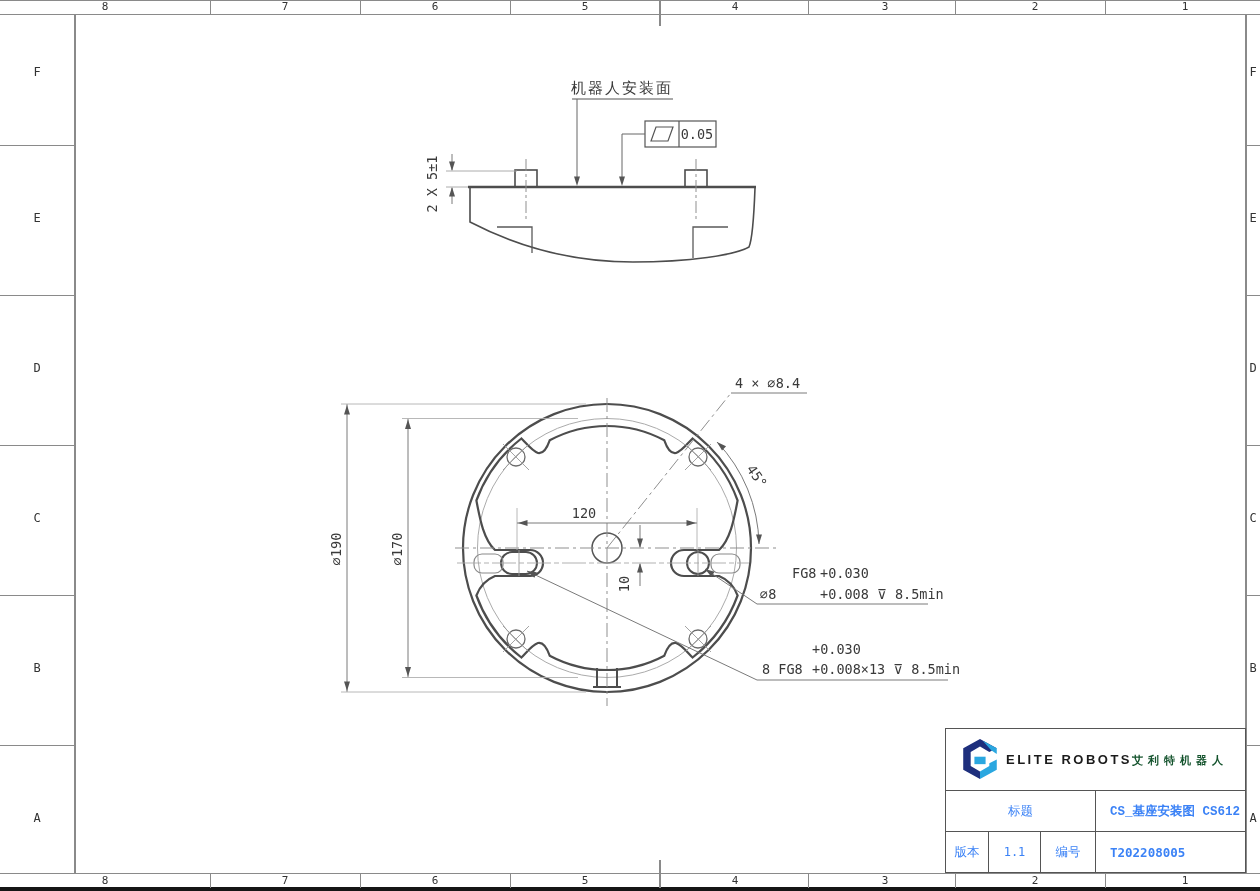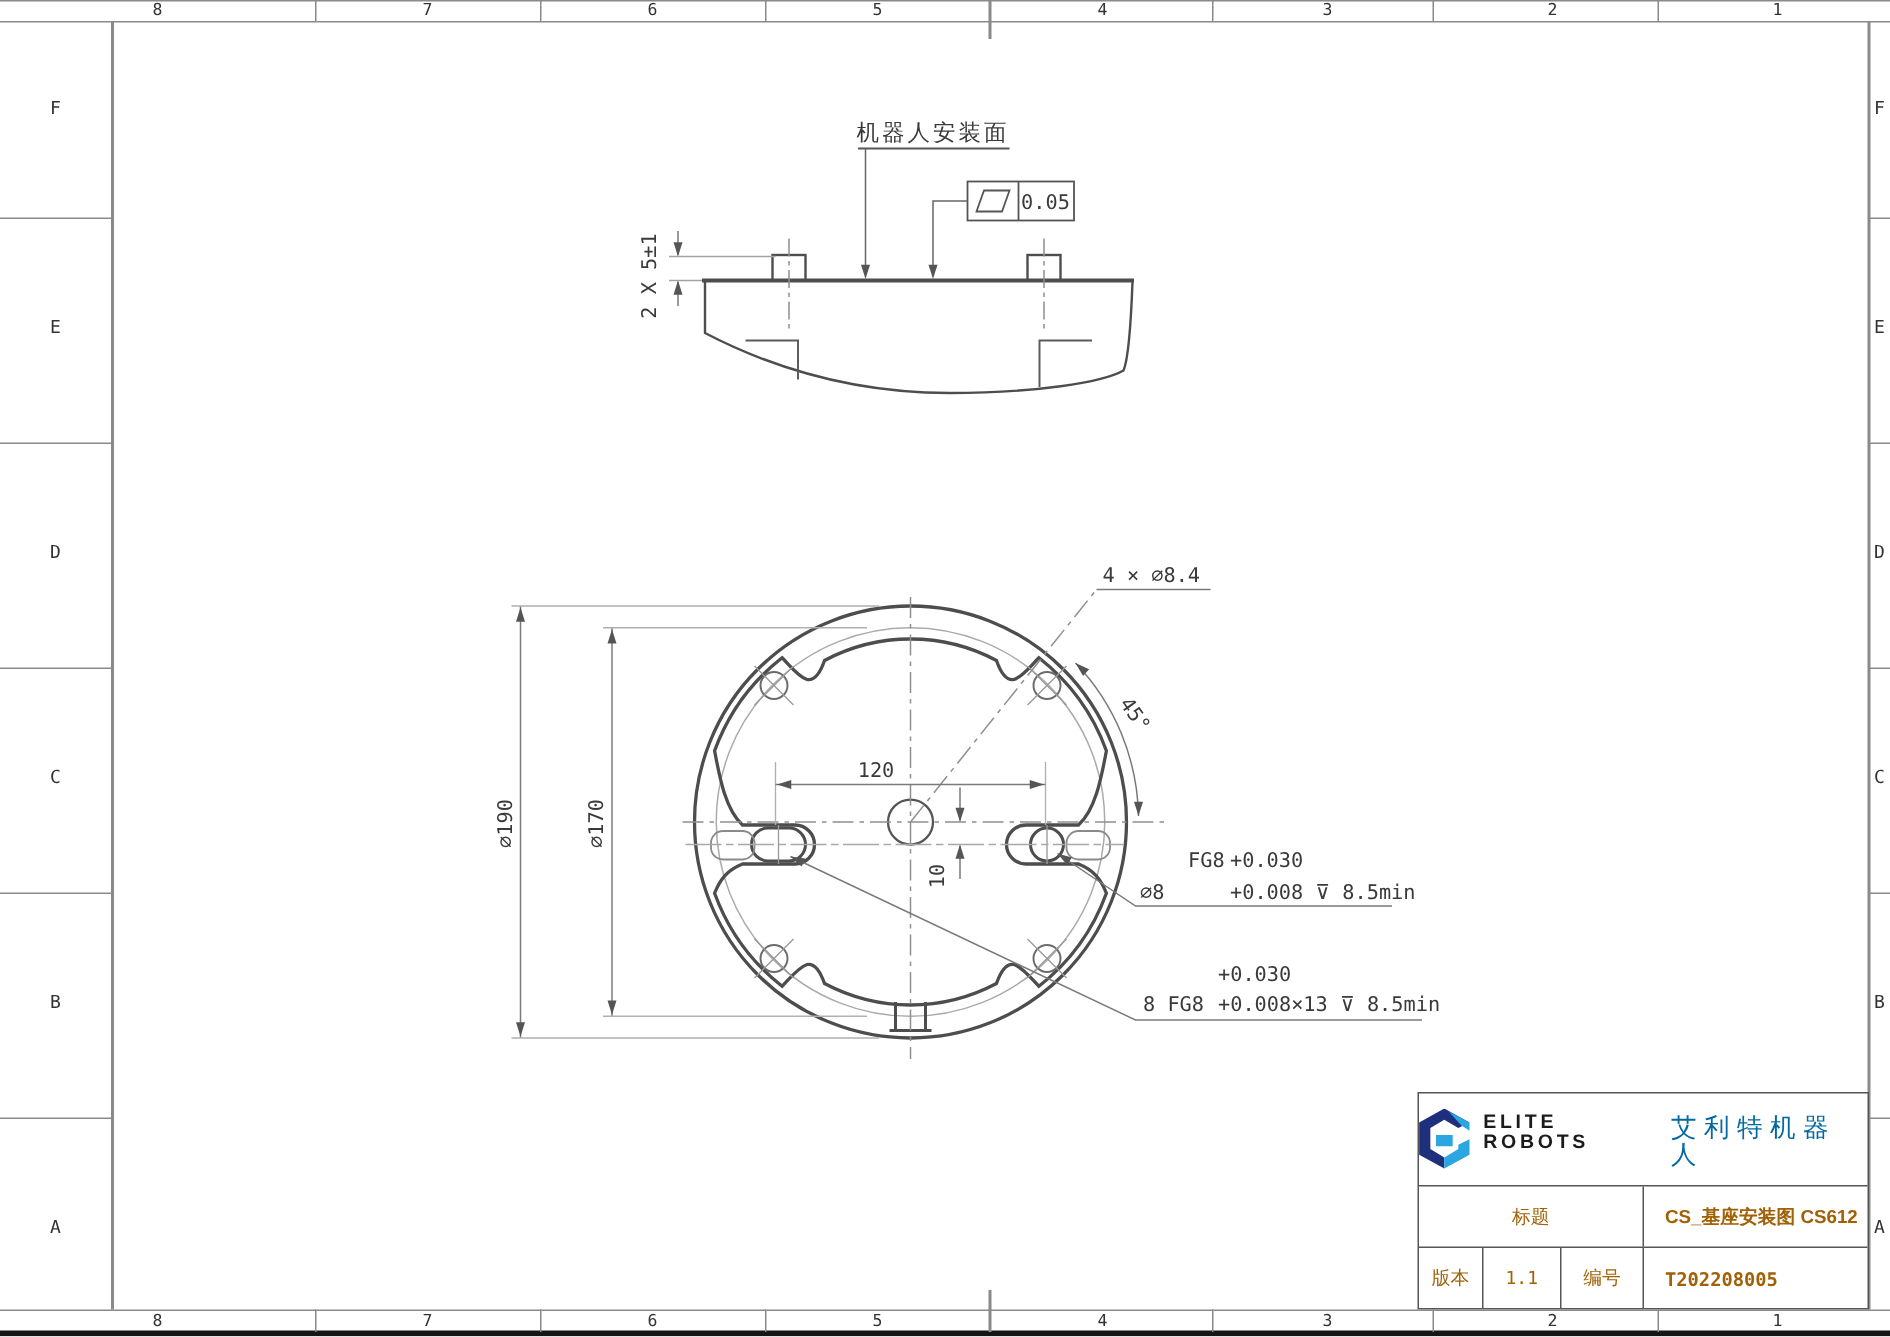--- a/index.html
+++ b/index.html
@@ -13,24 +13,24 @@
       transform:translate(-50%,-50%);line-height:12px;}
   svg text{fill:#3a3a3a;}
   .dimtxt{font-family:"DejaVu Sans Mono",monospace;font-size:13.5px;}
   .cjk{font-family:"Liberation Sans",sans-serif;}
   
   .tb{position:absolute;left:945px;top:728px;width:301px;height:145px;border:1.4px solid #555;
       box-sizing:border-box;display:flex;flex-direction:column;background:#fff;}
   .tb-logo{height:61px;border-bottom:1.2px solid #555;display:flex;align-items:center;justify-content:center;gap:9px;}
   .tb-logo-txt{display:flex;flex-direction:row;line-height:1.05;}
   .tb-brand-en{font-size:13px;font-weight:bold;letter-spacing:2.5px;color:#1b1b1b;}
-  .tb-brand-cn{font-size:17px;font-weight:normal;letter-spacing:5px;color:#0369a1;margin-top:2px;}
+  .tb-brand-cn{font-size:11px;font-weight:bold;letter-spacing:5px;color:#14532d;margin-top:2px;}
   .tb-row{display:flex;border-bottom:1.2px solid #555;flex:1;min-height:0;}
   .tb-row:last-child{border-bottom:none;}
-  .tb-cell{display:flex;align-items:center;box-sizing:border-box;font-size:12.5px;color:#a16207;text-align:right;}
+  .tb-cell{display:flex;align-items:center;box-sizing:border-box;font-size:12.5px;color:#3b82f6;text-align:right;}
   .tb-lab{justify-content:center;border-right:1.2px solid #555;}
   .tb-val{padding-left:14px;font-weight:bold;font-size:12.5px;}
   .w-label{width:150px;}
   .mono{font-family:"DejaVu Sans Mono",monospace;}
 </style>
 </head>
 <body>
 
 <div class="sheet">
 
@@ -233,21 +233,21 @@
         <path d="M12 19 H24 V27 H12 Z" fill="#2aa7e0"></path>
         <path d="M18 43 L36 33 V22 L28 26 V29 L18 35 Z" fill="#2aa7e0"></path>
       </svg>
       <div class="tb-logo-txt">
         <span class="tb-brand-en">ELITE ROBOTS</span>
         <span class="tb-brand-cn">艾利特机器人</span>
       </div>
     </div>
     <div class="tb-row">
       <div class="tb-cell tb-lab w-label">标题</div>
-      <div class="tb-cell tb-val" style="flex:1;">CS_基座安装图 CS612</div>
+      <div class="tb-cell tb-val" style="flex:1;font-family:Liberation Mono, monospace;">CS_基座安装图 CS612</div>
     </div>
     <div class="tb-row">
       <div class="tb-cell tb-lab" style="width:43px;">版本</div>
       <div class="tb-cell tb-lab mono" style="width:52px;font-size:12px;">1.1</div>
       <div class="tb-cell tb-lab" style="width:55px;">编号</div>
       <div class="tb-cell tb-val mono" style="flex:1;">T202208005</div>
     </div>
   </div>
 
 </div>

